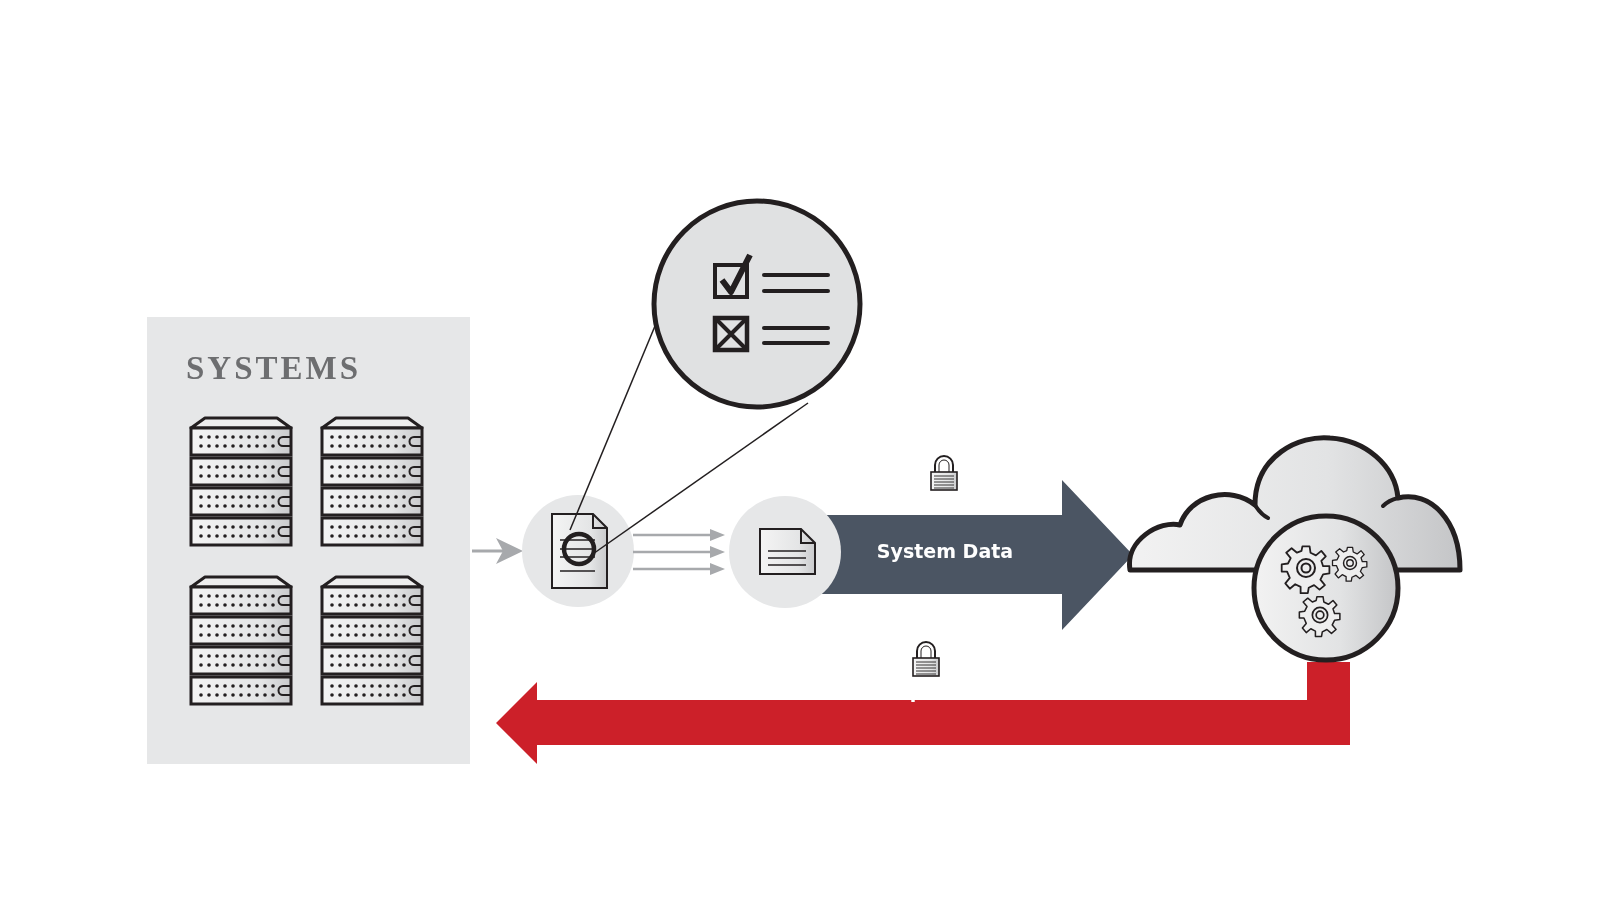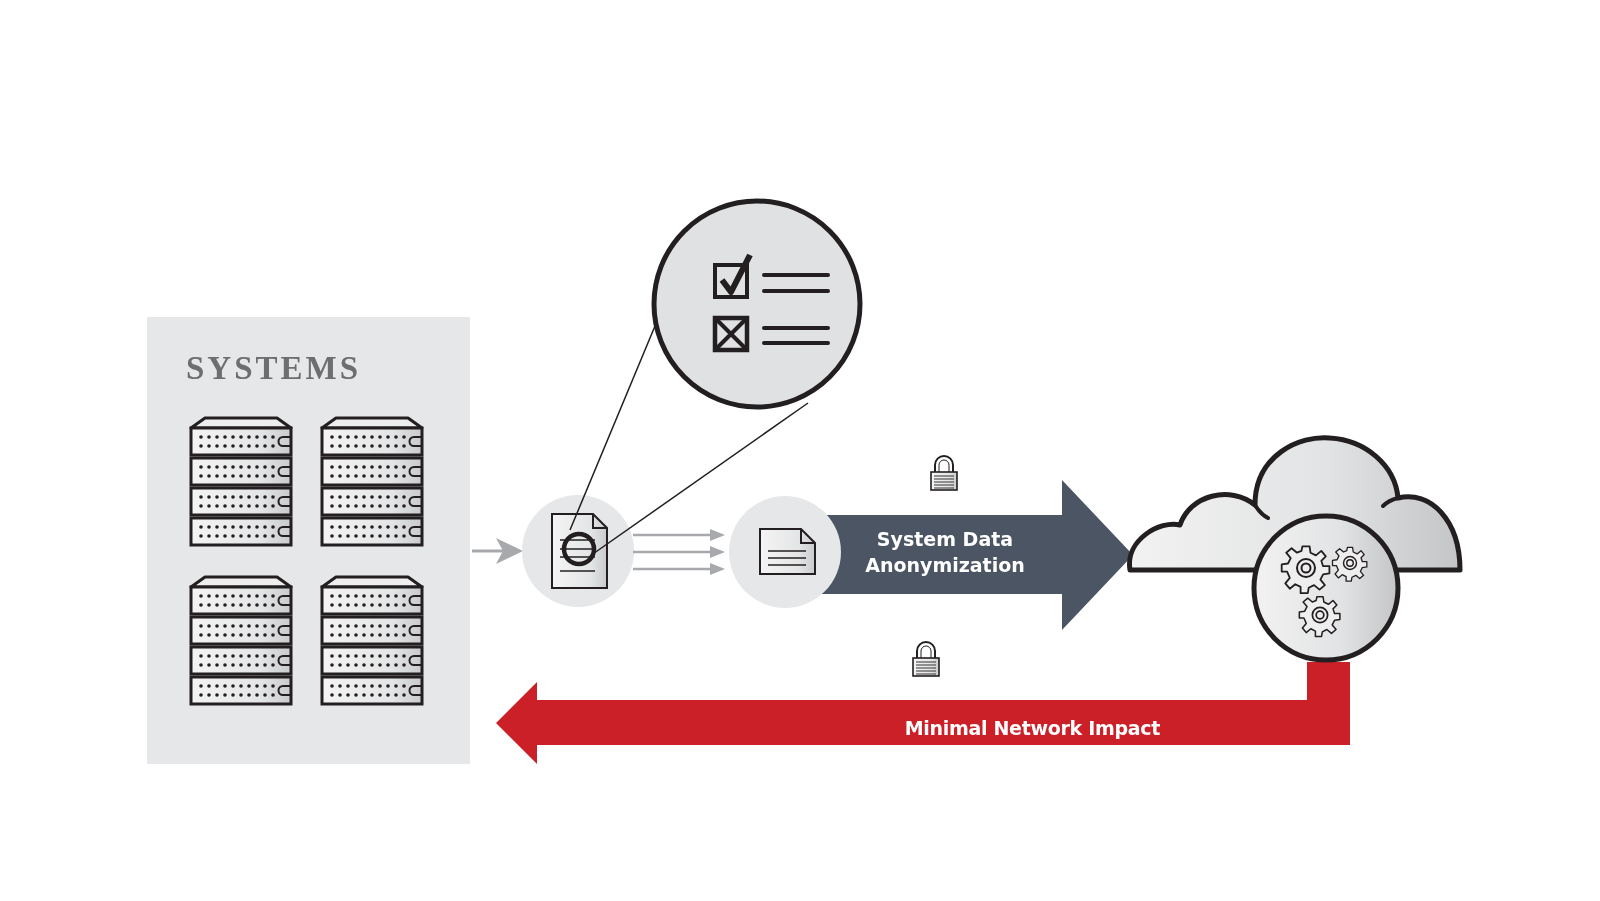--- a/index.html
+++ b/index.html
@@ -1,20 +1,20 @@
 <!DOCTYPE html>
 <html><head>
 <meta charset="utf-8">
 <style>
   html, body { margin:0; padding:0; background:#ffffff; }
   body { width:1600px; height:901px; position:relative; overflow:hidden; font-family:"Liberation Sans", sans-serif; }
   #stage { position:absolute; left:0; top:0; width:1600px; height:901px; }
   .systems-title { position:absolute; left:186px; top:350px; font-family:Liberation Serif, serif; font-weight:bold; font-size:33px; letter-spacing:3px; color:#6d6e70; }
-  .label-anon { position:absolute; left:830px; top:526px; width:230px; text-align:center; color:#ffffff; font-family:"DejaVu Sans", sans-serif; font-weight:bold; font-size:19px; line-height:26px; }
-  .label-impact { position:absolute; left:700px; top:717px; width:460px; text-align:right; color:#ffffff; font-family:"DejaVu Sans", sans-serif; font-weight:bold; font-size:19px; letter-spacing:-0.3px; }
+  .label-anon { position:absolute; left:830px; top:538px; width:230px; text-align:center; color:#ffffff; font-family:"DejaVu Sans", sans-serif; font-weight:bold; font-size:19px; line-height:26px; }
+  .label-impact { position:absolute; left:700px; top:680px; width:460px; text-align:left; color:#ffffff; font-family:"DejaVu Sans", sans-serif; font-weight:bold; font-size:19px; letter-spacing:-0.3px; }
 </style>
 </head>
 <body>
 
 <svg id="stage" viewBox="0 0 1600 901" xmlns="http://www.w3.org/2000/svg">
   <defs>
     <linearGradient id="metal" x1="0" y1="0" x2="1" y2="0">
       <stop offset="0" stop-color="#f4f4f4"></stop>
       <stop offset="0.7" stop-color="#e4e5e6"></stop>
       <stop offset="1" stop-color="#c9cacc"></stop>
@@ -172,16 +172,15 @@
     <g transform="translate(1320 615) scale(0.85)">
         <use href="#gear"></use>
       </g>
   </g>
 </svg>
 
 <div class="systems-title">SYSTEMS</div>
 
 <div class="label-anon">
   <div>System Data</div>
-  <div>Anonymization</div>
 </div>
 
 <div class="label-impact">Minimal Network Impact</div>
 
 </body></html>

